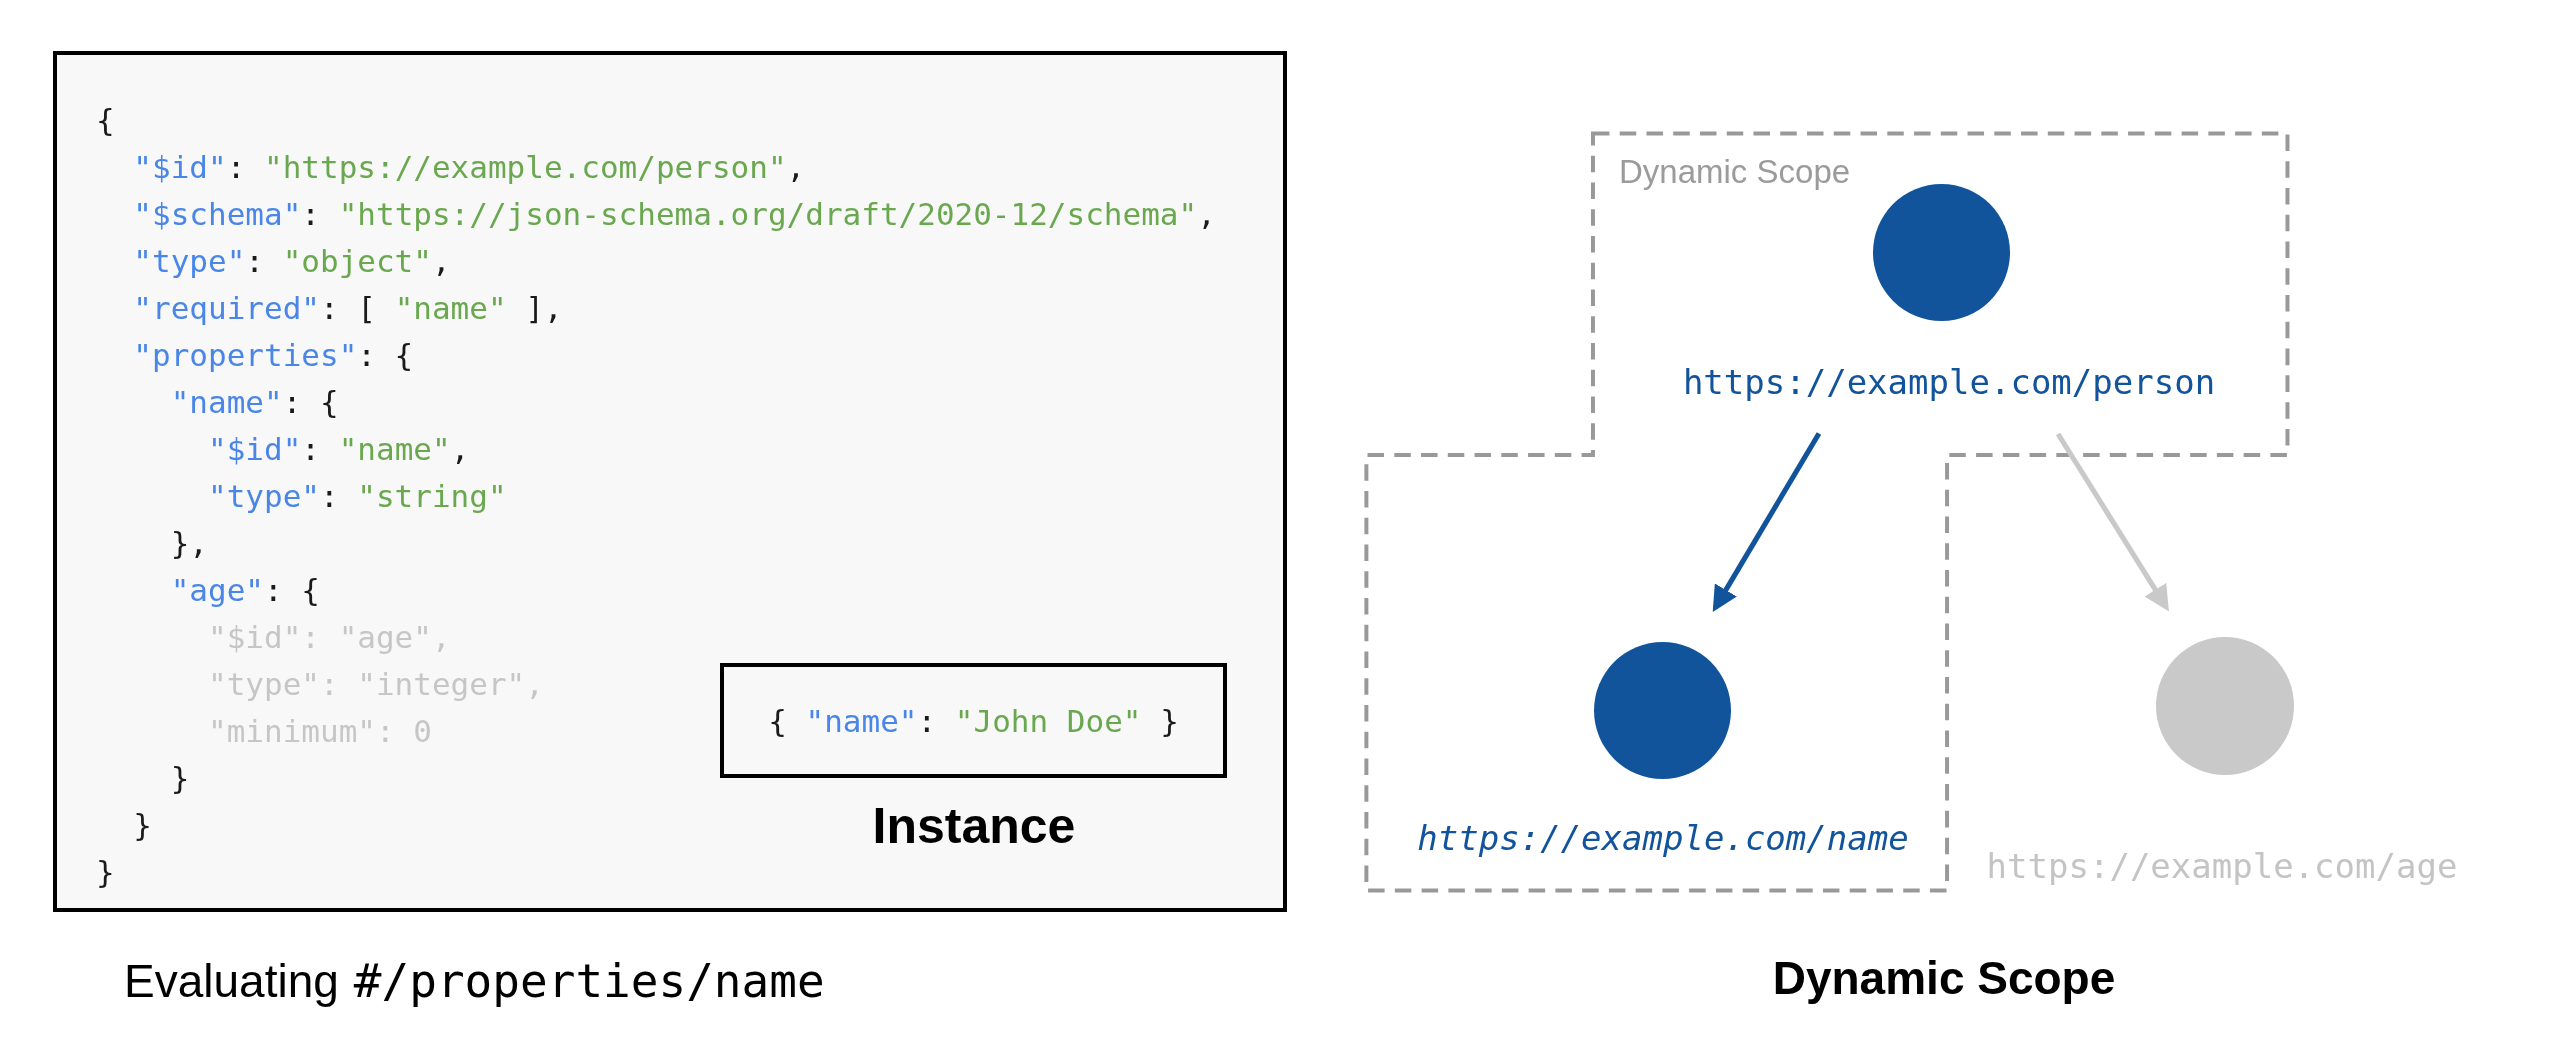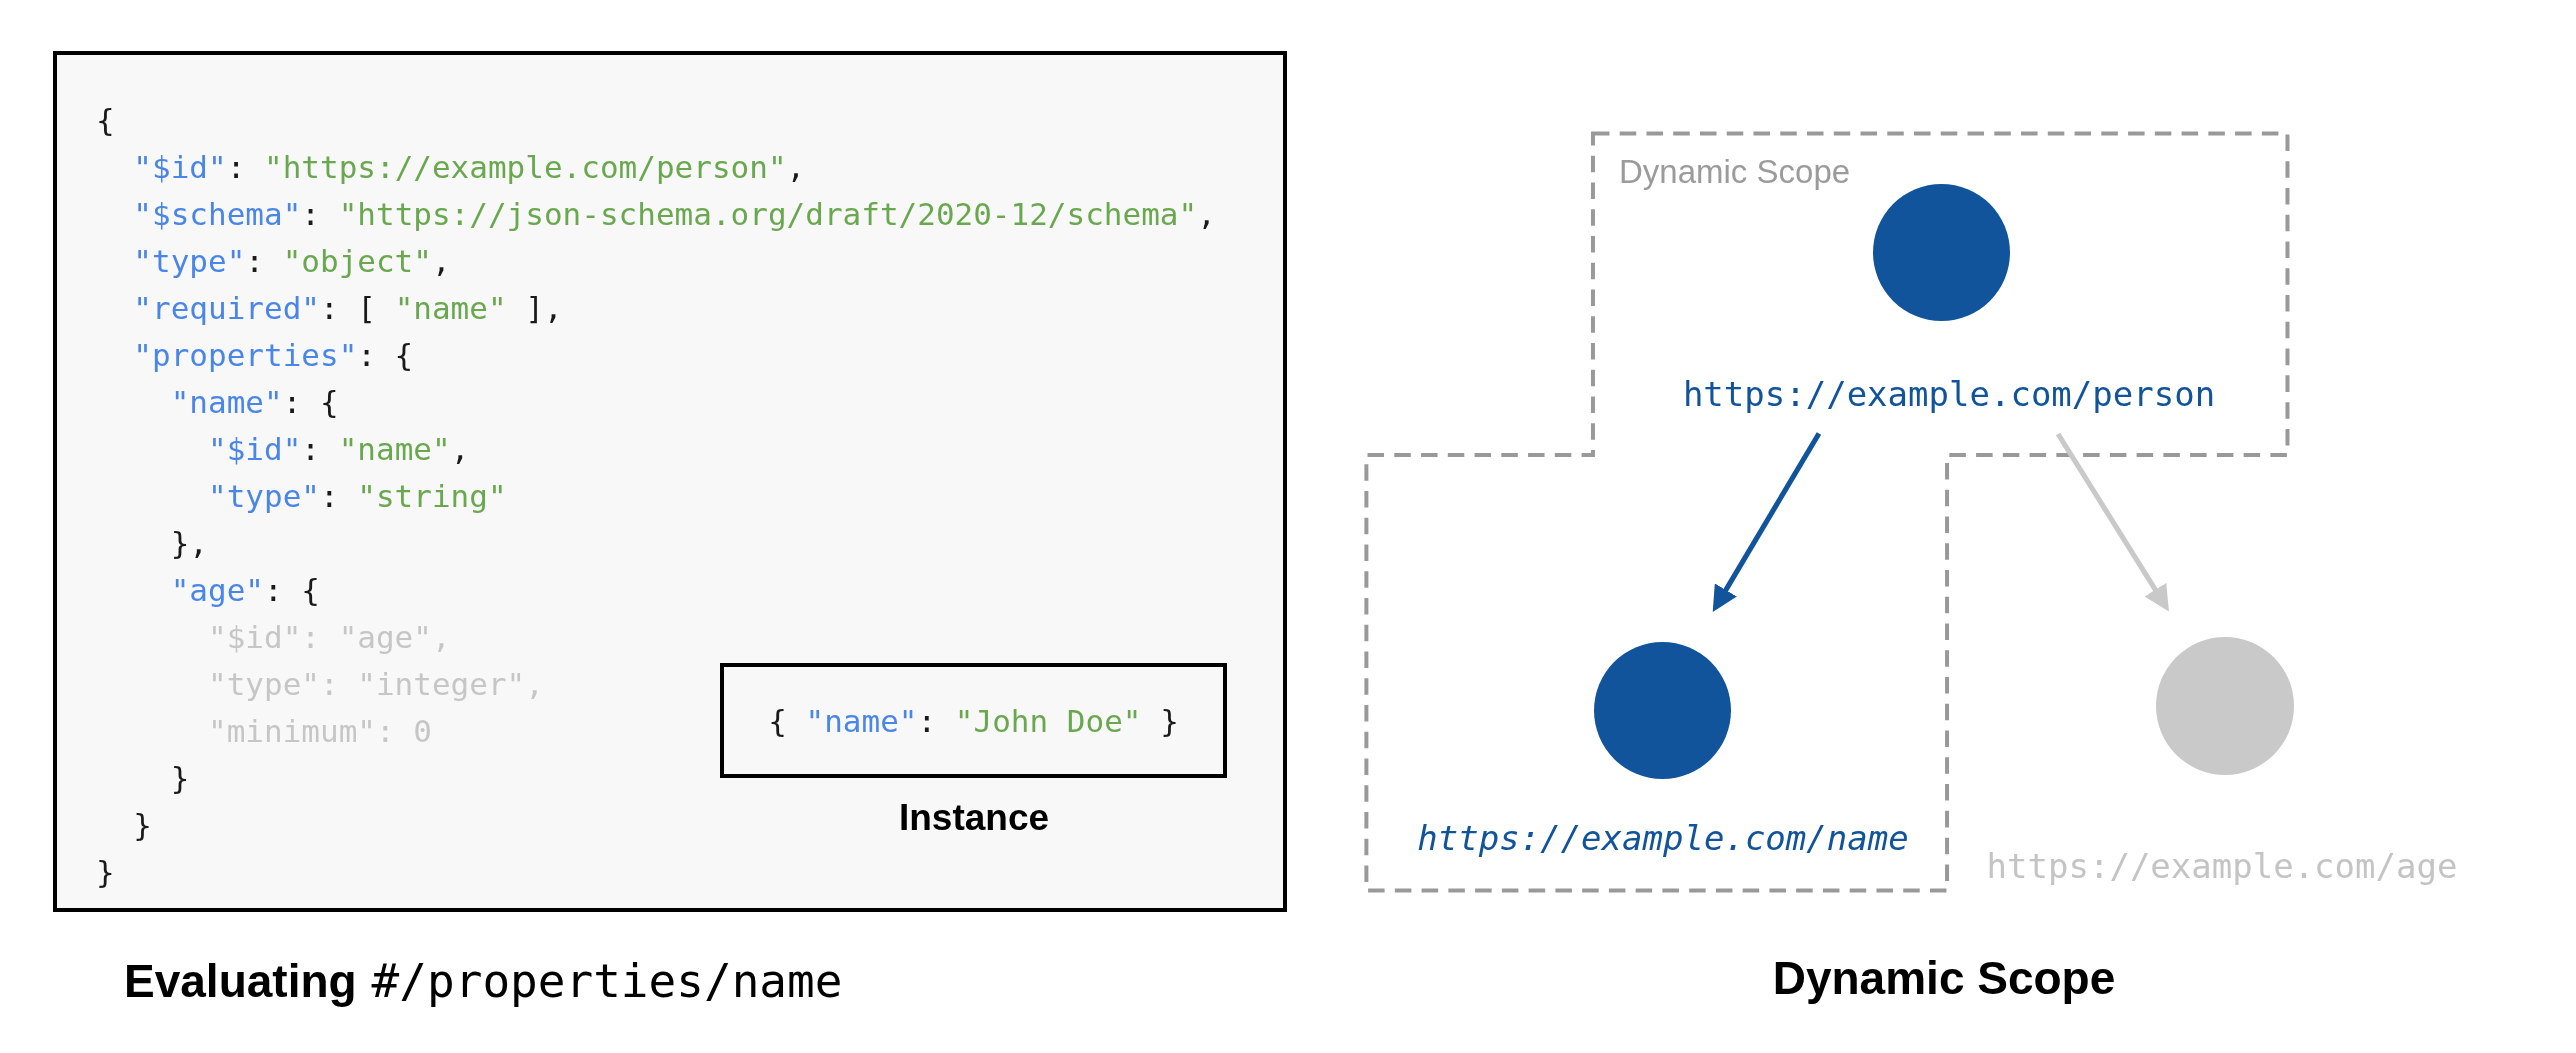--- a/index.html
+++ b/index.html
@@ -39,28 +39,28 @@
     display:flex;align-items:center;justify-content:center;
   }
   .instance-code{
     font-family:"DejaVu Sans Mono",monospace;font-size:31px;white-space:pre;color:var(--punct);
   }
   .instance-code .k{color:var(--key-blue);}
   .instance-code .s{color:var(--str-green);}
   .instance-code .p{color:var(--punct);}
   .instance-label{
     position:absolute;left:974px;top:797px;transform:translateX(-50%);
-    font-weight:bold;font-size:37px;color:#000;white-space:nowrap;
+    font-weight:bold;font-size:50px;color:#000;white-space:nowrap;
   }
 
   .caption-left{
     position:absolute;left:124px;top:954px;white-space:nowrap;
     font-size:46px;color:#000;
   }
-  .caption-left .bold{font-weight:bold;}
+  .caption-left .bold{font-weight:normal;}
   .caption-left .mono-part{font-family:"DejaVu Sans Mono",monospace;margin-left:15px;margin-top:20px;}
 
   
   .scope-svg{position:absolute;left:1355px;top:122px;}
   .scope-outline{fill:none;stroke:var(--outline-gray);stroke-width:7;stroke-dasharray:29 18;}
   .arrow-blue{stroke:var(--node-blue);stroke-width:9;fill:none;}
   .arrow-gray{stroke:var(--node-gray);stroke-width:9;fill:none;}
   .head-blue{fill:var(--node-blue);}
   .head-gray{fill:var(--node-gray);}
 
@@ -69,21 +69,21 @@
   }
   .node{position:absolute;border-radius:50%;}
   .node-person{left:1873px;top:184px;width:137px;height:137px;background:var(--node-blue);}
   .node-name{left:1594px;top:642px;width:137px;height:137px;background:var(--node-blue);}
   .node-age{left:2156px;top:637px;width:138px;height:138px;background:var(--node-gray);}
 
   .node-label{
     position:absolute;transform:translateX(-50%);white-space:nowrap;
     font-family:"DejaVu Sans Mono",monospace;font-size:34px;
   }
-  .label-person{left:1949px;top:362px;color:var(--node-blue);margin-top:12px;}
+  .label-person{left:1949px;top:362px;color:var(--node-blue);}
   .label-name{left:1663px;top:818px;color:var(--node-blue);font-style:italic;}
   .label-age{left:2222px;top:818px;color:var(--dim-label);margin-top:28px;}
 
   .caption-right{
     position:absolute;left:1944px;top:951px;transform:translateX(-50%);
     font-weight:bold;font-size:46px;color:#000;white-space:nowrap;
   }
 </style>
 </head>
 <body>

